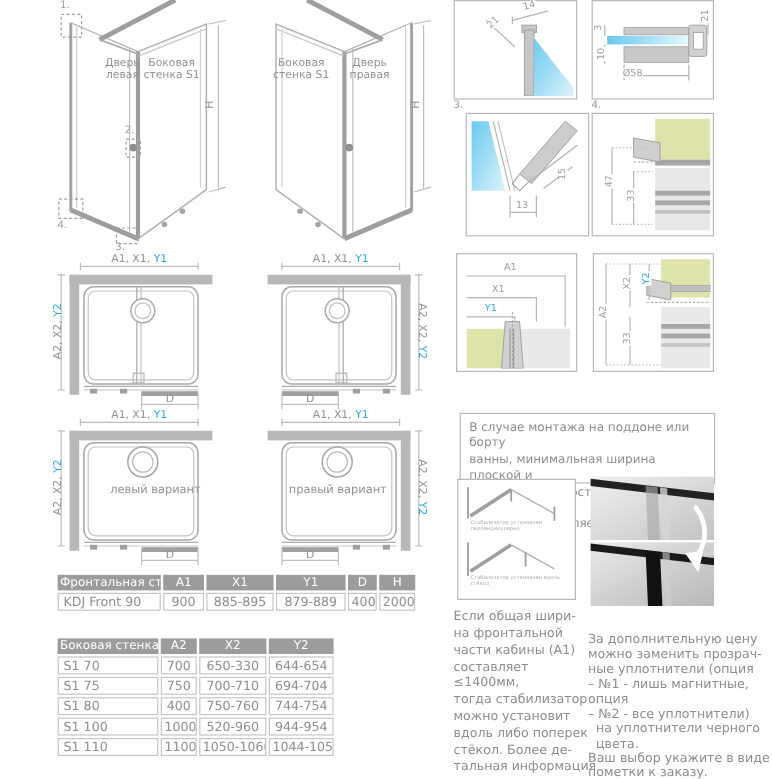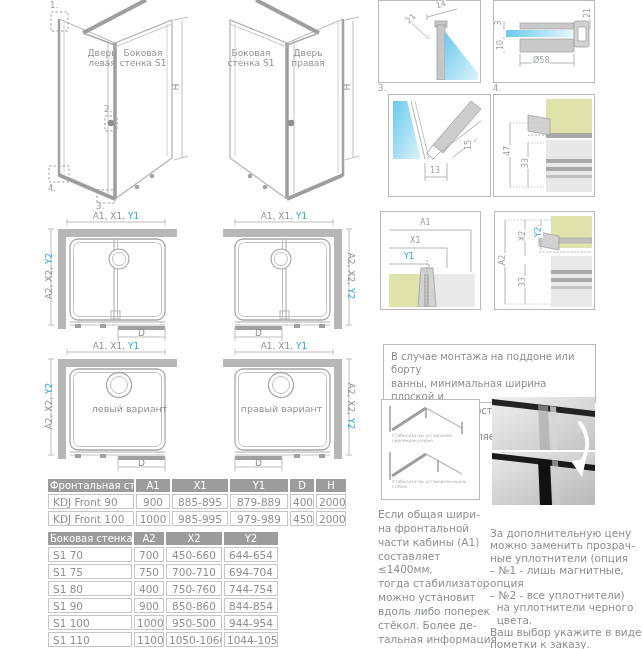--- a/index.html
+++ b/index.html
@@ -204,28 +204,20 @@
       </thead>
   <tbody>
     <tr>
       <td class="tl">KDJ Front 90</td>
       <td>900</td>
       <td>885-895</td>
       <td>879-889</td>
       <td>400</td>
       <td>2000</td>
     </tr>
-    <tr>
-      <td class="tl">KDJ Front 100</td>
-      <td>1000</td>
-      <td>985-995</td>
-      <td>979-989</td>
-      <td>450</td>
-      <td>2000</td>
-    </tr>
   </tbody>
 </table>
 
 <table class="t" style="left:46px;top:530px;width:232px">
   <colgroup>
         <col style="width:84px">
         <col style="width:30px">
         <col style="width:56px">
         <col style="width:54px">
       </colgroup>
@@ -234,45 +226,39 @@
     <th>Боковая стенка S1</th>
     <th>A2</th>
     <th>X2</th>
     <th>Y2</th>
   </tr>
       </thead>
   <tbody>
     <tr>
           <td class="tl">S1 70</td>
           <td>700</td>
-          <td>450-660</td>
+          <td>650-330</td>
           <td>644-654</td>
         </tr>
     <tr>
           <td class="tl">S1 75</td>
           <td>750</td>
           <td>700-710</td>
           <td>694-704</td>
         </tr>
     <tr>
           <td class="tl">S1 80</td>
           <td>400</td>
           <td>750-760</td>
           <td>744-754</td>
         </tr>
     <tr>
-          <td class="tl">S1 90</td>
-          <td>900</td>
-          <td>850-860</td>
-          <td>844-854</td>
-        </tr>
-    <tr>
           <td class="tl">S1 100</td>
           <td>1000</td>
-          <td>950-500</td>
+          <td>520-960</td>
           <td>944-954</td>
         </tr>
     <tr>
           <td class="tl">S1 110</td>
           <td>1100</td>
           <td>1050-1060</td>
           <td>1044-1054</td>
         </tr>
 
   </tbody>
@@ -302,21 +288,21 @@
     <line x1="10" y1="20" x2="10" y2="29" stroke="#b5b5b5"></line>
     <line x1="10" y1="36" x2="10" y2="52" stroke="#b5b5b5"></line>
     <line x1="96" y1="6" x2="96" y2="28" stroke="#b5b5b5"></line>
     <line x1="26" y1="53" x2="26" y2="66" stroke="#b5b5b5"></line>
     <line x1="80" y1="53" x2="80" y2="66" stroke="#b5b5b5"></line>
     <line x1="26" y1="62" x2="80" y2="62" stroke="#b5b5b5"></line>
   </svg>
   <div class="dim vdim" style="left:1px;top:18px">3</div>
   <div class="dim vdim" style="left:1px;top:40px">10</div>
   <div class="dim vdim" style="left:88px;top:8px">21</div>
-  <div class="dim" style="left:38px;top:56px">Ø58</div>
+  <div class="dim" style="left:24px;top:56px">Ø58</div>
 </div>
 
 <div class="mark" style="left:378px;top:83px">3.</div>
 <div class="bx" style="left:388px;top:94px;width:101px;height:101px">
   <svg width="99" height="99">
     <polygon points="4,6 18,6 32,64 4,64" fill="url(#gV)"></polygon>
     <line x1="22" y1="6" x2="36" y2="64" stroke="#b5b5b5"></line>
     <line x1="26" y1="6" x2="40" y2="64" stroke="#c5c5c5"></line>
     <polygon points="82,6 92,14 54,58 44,50" fill="#cccccc" stroke="#9e9e9e" stroke-width="0.8"></polygon>
     <polyline points="44,50 38,58 44,64 50,58" fill="none" stroke="#9e9e9e" stroke-width="0.9"></polyline>

